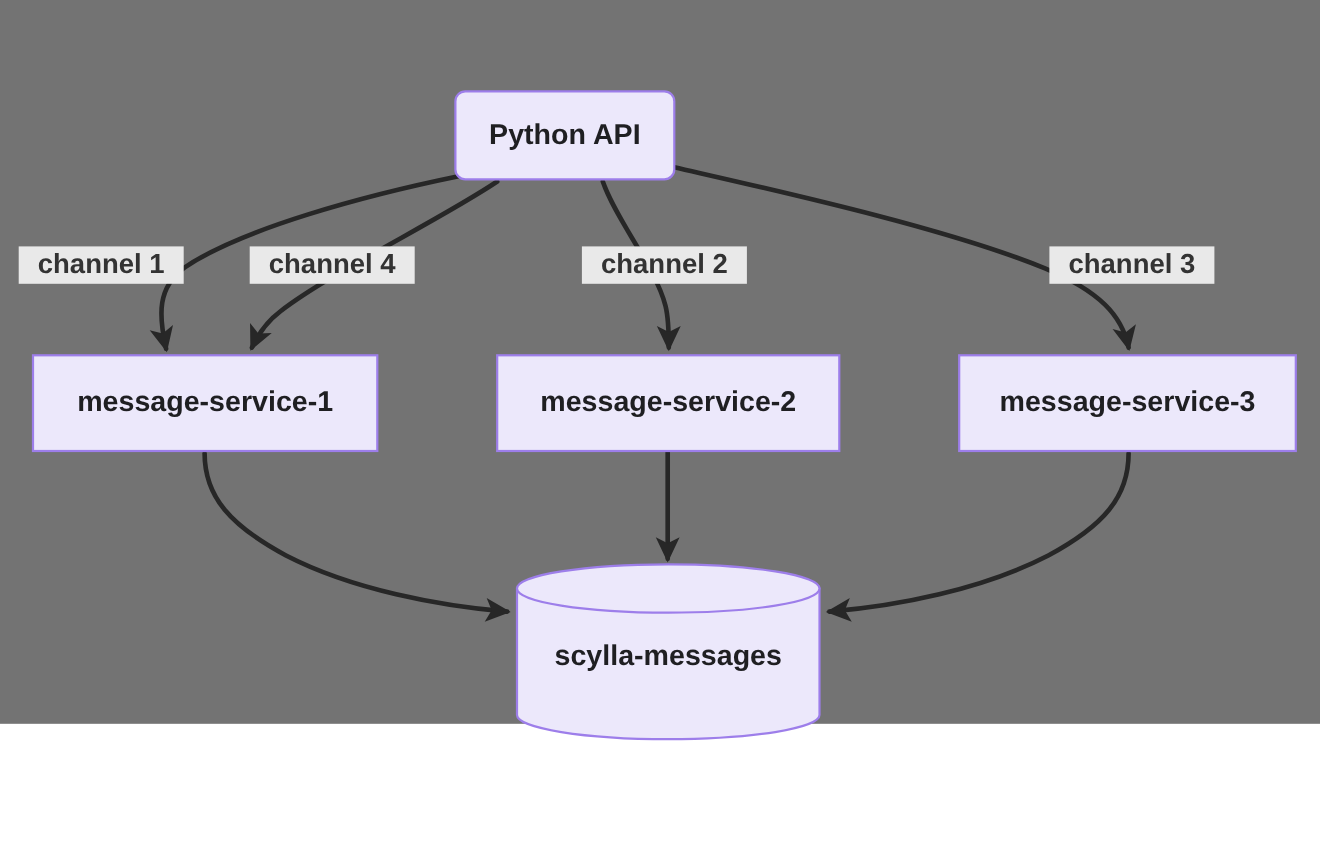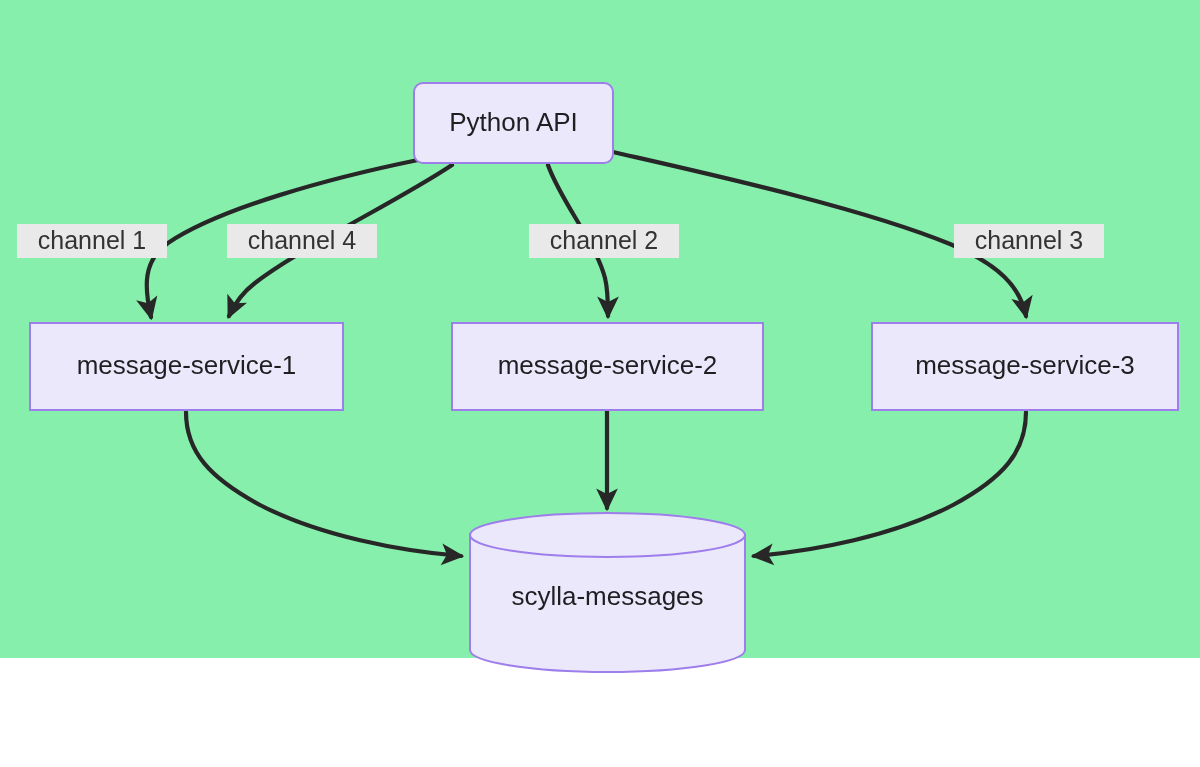--- a/index.html
+++ b/index.html
@@ -11,21 +11,22 @@
   body {
     width: 1200px;
     height: 767px;
     font-family: "Liberation Sans", "DejaVu Sans", sans-serif;
     overflow: hidden;
   }
   #diagram-root {
     position: relative;
     width: 1200px;
     height: 658px;
-    background: #86efac;
+    background: #737373;
+    font-weight: bold;
   }
   svg#flowchart {
     position: absolute;
     top: 0;
     left: 0;
     width: 1200px;
     height: 767px;
   }
   .node-shape {
     fill: #ece8fb;

